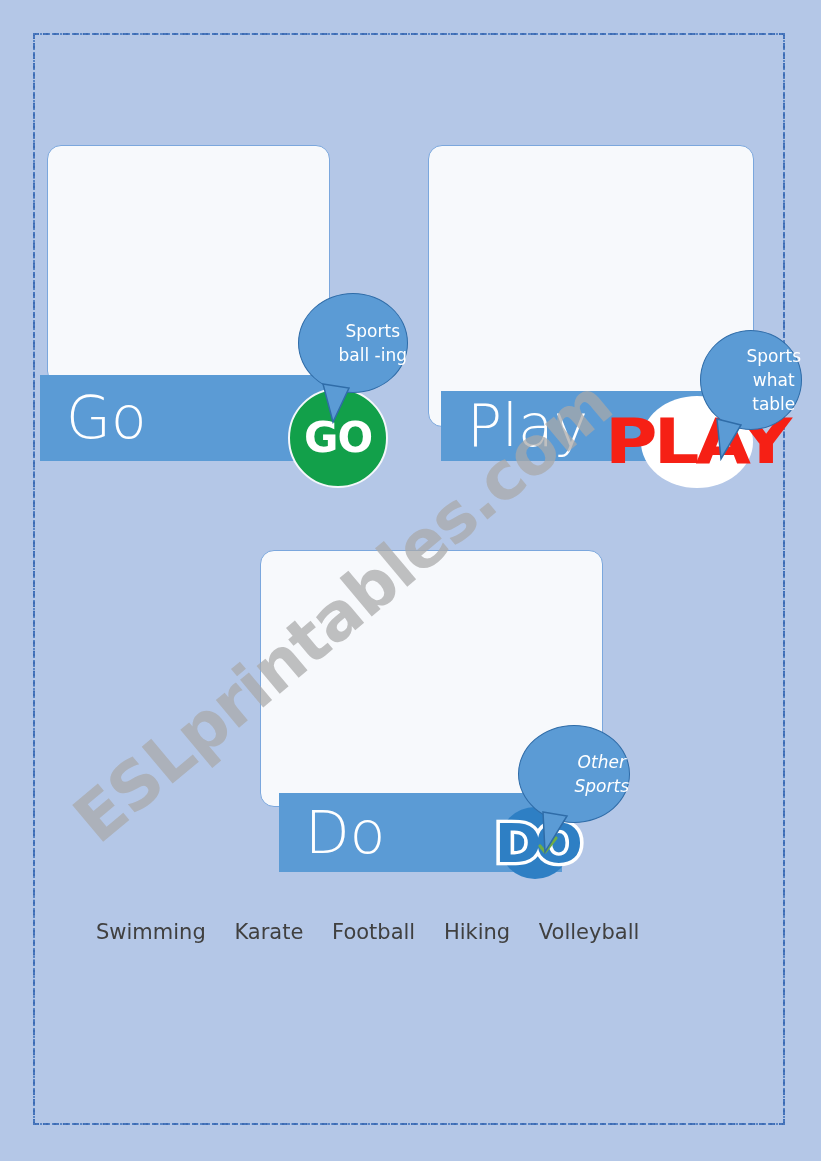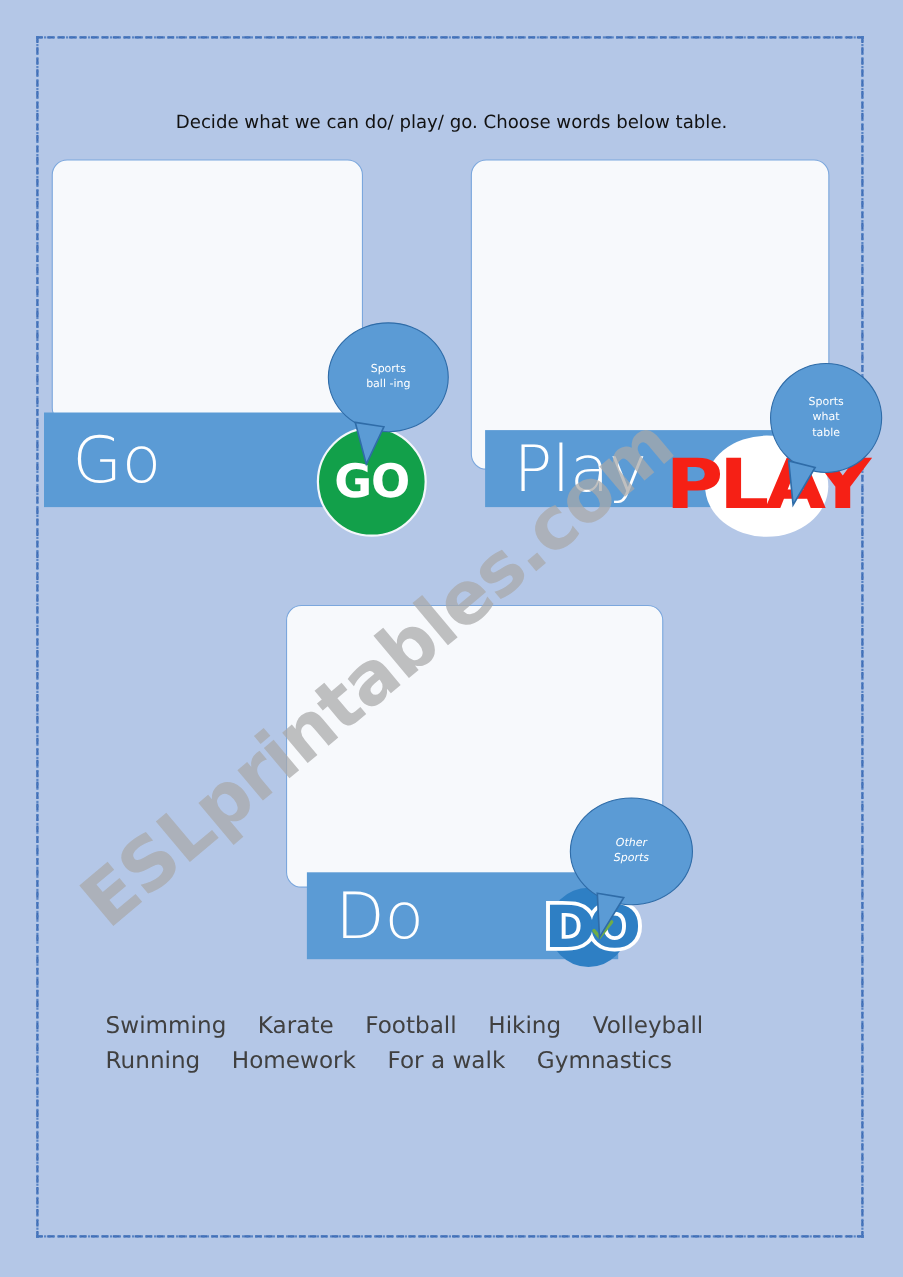--- a/index.html
+++ b/index.html
@@ -100,25 +100,25 @@
   }
 
   
   .bubble {
     position: absolute;
     background: #5b9bd5;
     border: 1.5px solid #2f6ca8;
     border-radius: 50%;
     display: flex;
     align-items: center;
-    justify-content: center;
+    justify-content: flex-end;
     text-align: center;
     color: #ffffff;
     font-family: "DejaVu Sans", sans-serif;
-    font-size: 10px;
+    font-size: 17px;
     line-height: 1.42;
     z-index: 35;
     box-sizing: border-box;
   }
   .bubble .tail {
     position: absolute;
     width: 0; height: 0;
   }
 
   
@@ -216,21 +216,20 @@
 </style>
 </head>
 <body>
 
 <div id="worksheet">
 
   <div id="dashed-frame"></div>
 
   <div id="watermark">ESLprintables.com</div>
 
-  <div id="instruction">Decide what we can do/ play/ go. Choose words below table.</div>
 
   <div class="group" style="left:40px; top:143px; width:370px; height:340px;">
 
     <div class="card" style="left:7px; top:2px; width:283px; height:240px;"></div>
 
     <div class="label-bar" style="left:0px; top:232px; width:290px; height:86px;">
       <span class="label-text">Go</span>
     </div>
 
     <div class="bubble" style="left:258px; top:150px; width:110px; height:100px;">
@@ -301,23 +300,17 @@
   <div id="word-bank">
 
     <div class="word-row">
       <span class="word">Swimming</span>
       <span class="word">Karate</span>
       <span class="word">Football</span>
       <span class="word">Hiking</span>
       <span class="word">Volleyball</span>
     </div>
 
-    <div class="word-row">
-      <span class="word">Running</span>
-      <span class="word">Homework</span>
-      <span class="word">For a walk</span>
-      <span class="word">Gymnastics</span>
-    </div>
 
 
   </div>
 
 </div>
 
 </body></html>

